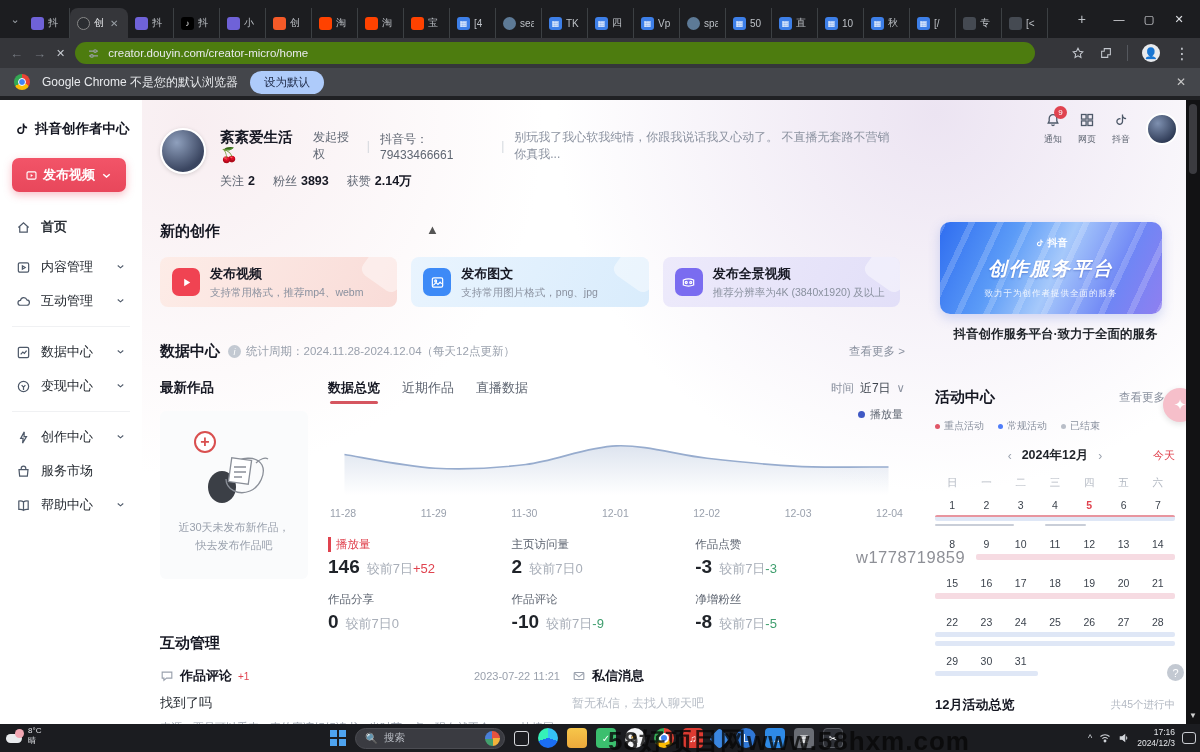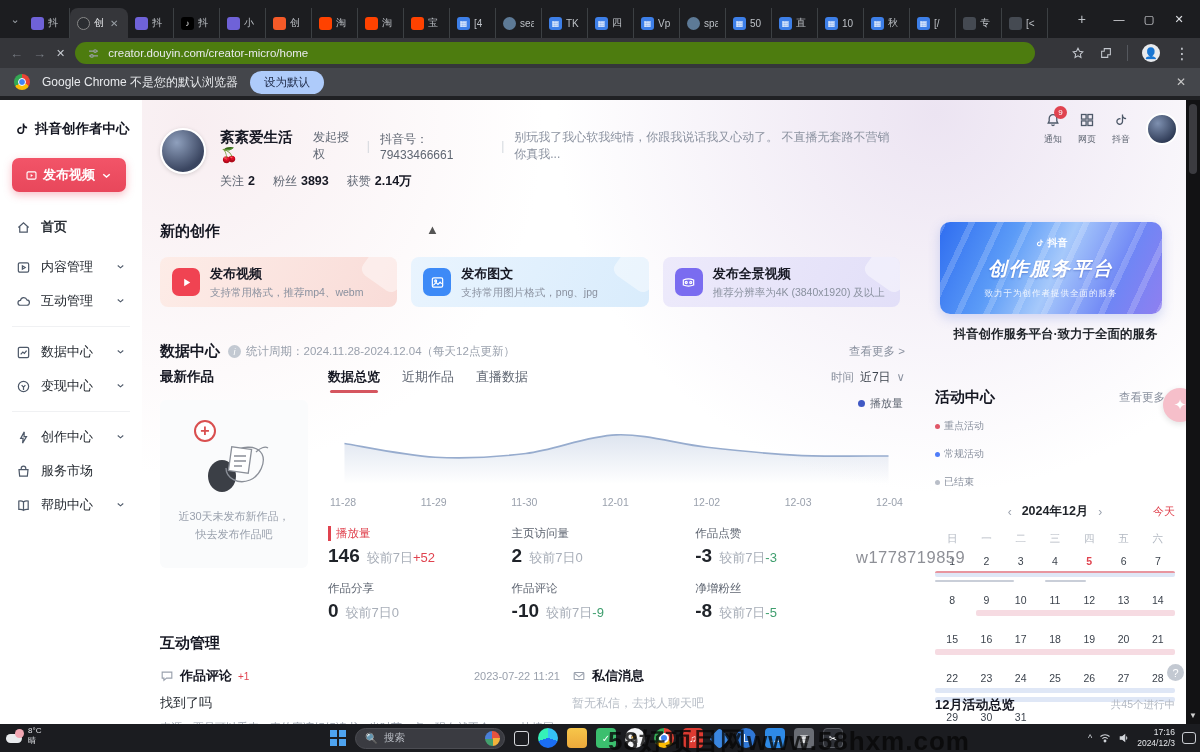--- a/index.html
+++ b/index.html
@@ -82,21 +82,21 @@
   .ctitle { font-size:13px; font-weight:bold; color:#161823; }
   .cdesc { font-size:10.5px; color:#8a919f; margin-top:3px; }
   .card::after { content:""; position:absolute; right:-12px; top:-12px; width:42px; height:42px; transform:rotate(35deg); background:rgba(255,255,255,.45); border-radius:8px; }
 
   
   #datacenter { position:absolute; left:10px; top:242px; width:745px; }
   .dc-head { display:flex; align-items:center; gap:8px; }
   .dc-period { font-size:11.5px; color:#9aa1ad; display:flex; align-items:center; gap:5px; }
   .info-i { width:13px; height:13px; border-radius:50%; background:#c3c9d2; color:#fff; font-size:9px; display:inline-flex; align-items:center; justify-content:center; }
   .dc-more,.morelink { margin-left:auto; font-size:11.5px; color:#8a919f; }
-  .dc-body { display:flex; margin-top:7px; gap:18px; }
+  .dc-body { display:flex; margin-top:18px; gap:18px; }
   .latest { width:150px; flex:none; }
   .latest-title { font-size:13.5px; font-weight:bold; color:#161823; }
   .empty-box { margin-top:14px; width:148px; height:168px; background:#fafbfc; border-radius:6px; display:flex; flex-direction:column; align-items:center; justify-content:center; gap:10px; }
   .doodle { position:relative; width:84px; height:74px; }
   .doodle svg { width:84px; height:74px; color:#8a8f98; }
   .dplus { position:absolute; left:2px; top:-4px; width:22px; height:22px; border-radius:50%; border:2px solid #d94f4f; color:#d94f4f; font-size:16px; font-weight:bold; display:flex; align-items:center; justify-content:center; background:#fff; }
   .empty-text { font-size:11px; color:#9aa1ad; text-align:center; line-height:1.6; padding:0 14px; }
   .dc-right { flex:1; position:relative; }
   .dc-tabs { display:flex; align-items:center; gap:22px; font-size:13px; color:#5f6672; }
   .dc-tab.active { font-weight:bold; color:#161823; position:relative; }
@@ -139,21 +139,21 @@
   #banner { position:absolute; left:15px; top:122px; width:222px; height:92px; border-radius:10px; background:linear-gradient(115deg,#2f6df0 0%,#5b9bf7 30%,#a6c9fb 52%,#6f86f5 78%,#8f7ff0 100%); overflow:hidden; color:#fff; text-align:center; padding-top:14px; box-shadow:0 4px 12px rgba(80,110,220,.25); }
   #banner::before { content:""; position:absolute; inset:0; background:repeating-linear-gradient(115deg, rgba(255,255,255,.18) 0 6px, rgba(255,255,255,0) 6px 26px); }
   .blogo { font-size:10px; font-weight:bold; display:flex; align-items:center; justify-content:center; gap:3px; }
   .blogo svg { width:10px; height:10px; }
   .btitle { font-size:19px; font-weight:bold; font-style:italic; letter-spacing:2px; margin-top:6px; text-shadow:0 1px 2px rgba(30,60,160,.4); }
   .bsub { font-size:8.5px; opacity:.85; margin-top:6px; letter-spacing:1px; }
   #bannercap { position:absolute; left:0; top:226px; width:100%; text-align:center; font-size:12.5px; font-weight:bold; color:#1f2329; }
 
   #activity { position:absolute; left:10px; top:288px; width:240px; }
   .act-head { display:flex; align-items:center; }
-  .act-legend { display:flex; gap:14px; margin-top:12px; font-size:10px; color:#8a919f;flex-direction:column; }
+  .act-legend { display:flex; gap:14px; margin-top:12px; font-size:10px; color:#8a919f; }
   .al { display:flex; align-items:center; gap:4px; }
   .al i { width:5px; height:5px; border-radius:50%; }
   .cal-head { display:flex; align-items:center; justify-content:center; gap:10px; margin-top:14px; font-size:12.5px; font-weight:bold; color:#1f2329; position:relative; }
   .cal-arrow { color:#9aa1ad; font-weight:normal; font-size:12px; }
   .cal-today { position:absolute; right:0; font-size:11px; color:#e0434f; font-weight:normal;margin-left:23px; }
   .dayrow { display:grid; grid-template-columns:repeat(7,1fr); text-align:center; font-size:10.5px; color:#b2b8c2; margin-top:12px; }
   .week { margin-top:9px; }
   .week .nums { display:grid; grid-template-columns:repeat(7,1fr); text-align:center; font-size:10.5px; color:#3c434d; }
   .week .nums span.today { color:#e0434f; font-weight:bold; }
   .barzone { position:relative; height:14px; margin-top:4px; }

